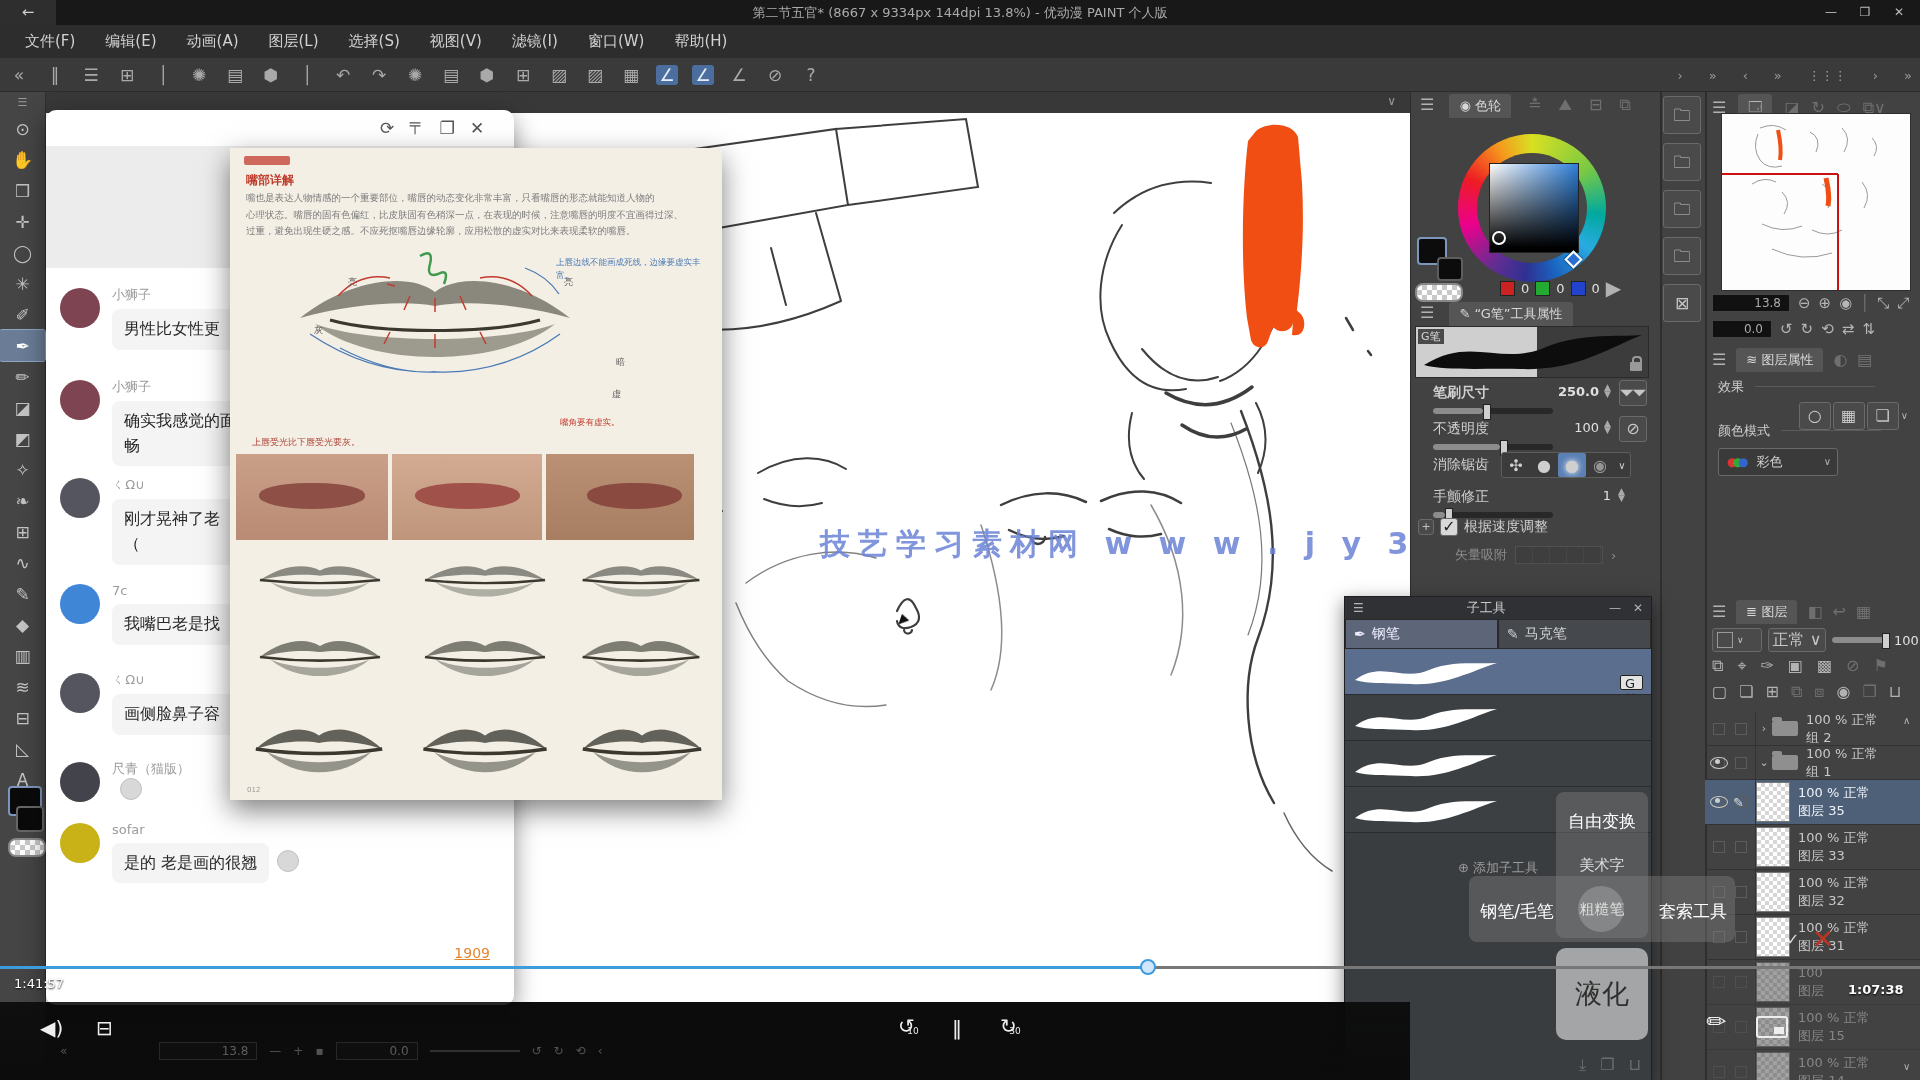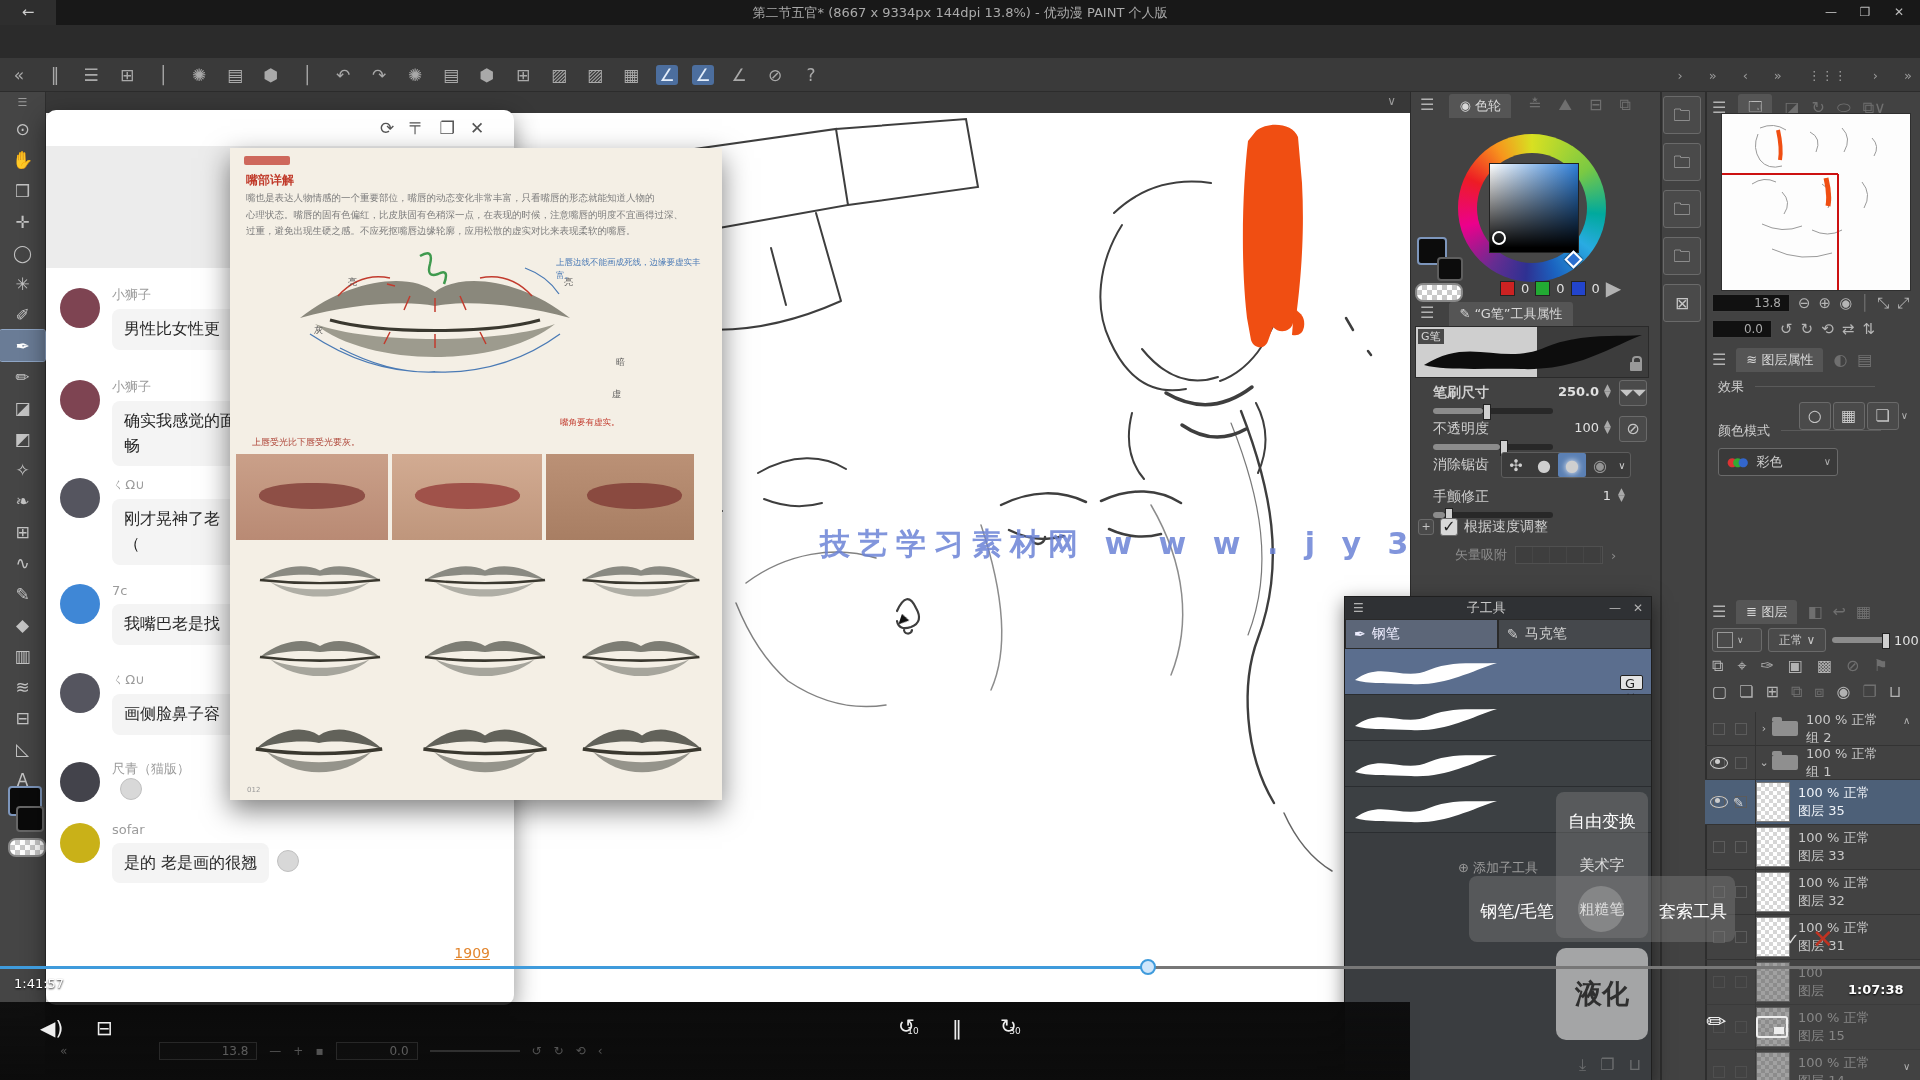--- a/index.html
+++ b/index.html
@@ -130,20 +130,32 @@
   <div id="titlebar" class="abs">
     <div id="apptitle">第二节五官* (8667 x 9334px 144dpi 13.8%) - 优动漫 PAINT 个人版</div>
   </div>
   <div id="backbtn" class="abs">←</div>
   <div class="abs row" style="right:4px;top:0;">
     <span class="winbtn">—</span>
     <span class="winbtn">❐</span>
     <span class="winbtn">✕</span>
   </div>
 
+  <div id="menubar" class="abs">
+
+  <span class="menuitem">文件(F)</span>
+      <span class="menuitem">编辑(E)</span>
+      <span class="menuitem">动画(A)</span>
+      <span class="menuitem">图层(L)</span>
+      <span class="menuitem">选择(S)</span>
+      <span class="menuitem">视图(V)</span>
+      <span class="menuitem">滤镜(I)</span>
+      <span class="menuitem">窗口(W)</span>
+      <span class="menuitem">帮助(H)</span>
+    </div>
 
   <div id="cmdbar" class="abs">
 
   <span class="cmdic">«</span>
       <span class="cmdic">‖</span>
       <span class="cmdic">☰</span>
       <span class="cmdic">⊞</span>
       <span class="cmdic">│</span>
       <span class="cmdic">✺</span>
       <span class="cmdic">▤</span>
@@ -467,21 +479,21 @@
     <span class="panel-tab">≣ <span>图层</span></span>
     <span class="ic dim">◧</span>
     <span class="ic dim">↩</span>
     <span class="ic dim">▦</span>
   </div>
   <div class="abs row" style="left:1712px;top:628px;gap:6px;">
     <span class="pbtn row" style="width:44px;height:22px;padding-left:4px;gap:4px;">
         <span style="width:14px;height:14px;border:1px solid #999;display:inline-block;"></span>
         <span style="font-size:9px;">∨</span>
       </span>
-    <span class="pbtn" style="width:56px;height:22px;line-height:22px;font-size:12px;"><span>正常</span> ∨</span>
+    <span class="pbtn" style="width:56px;height:22px;line-height:22px;font-size:16px;"><span>正常</span> ∨</span>
     <span class="slider" style="width:56px;">
         <i style="width:100%"></i>
         <b style="left:90%"></b>
       </span>
     <span class="val">100</span>
 
   </div>
   <div class="abs row" style="left:1712px;top:658px;gap:14px;">
 
   <span class="ic">⧉</span>
@@ -837,21 +849,21 @@
 
   <div class="abs ovbox" style="left:1556px;top:792px;width:92px;height:146px;"></div>
   <div class="abs ovbox" style="left:1469px;top:876px;width:266px;height:66px;"></div>
   <div class="abs" style="left:1578px;top:886px;width:46px;height:46px;border-radius:50%;background:rgba(170,170,170,.45);"></div>
   <div class="abs ovlabel" style="left:1556px;top:810px;width:92px;">自由变换</div>
   <div class="abs ovdim" style="left:1556px;top:856px;width:92px;">美术字</div>
   <div class="abs ovdim" style="left:1556px;top:900px;width:92px;">粗糙笔</div>
   <div class="abs ovlabel" style="left:1472px;top:900px;width:90px;">钢笔/毛笔</div>
   <div class="abs ovlabel" style="left:1650px;top:900px;width:86px;">套索工具</div>
   <div class="abs" style="left:1556px;top:948px;width:92px;height:92px;background:rgba(205,205,205,.72);border-radius:10px;">
-    <div style="text-align:center;line-height:92px;font-size:27px;color:#2f2f2f;font-weight:bold;">液化</div>
+    <div style="text-align:center;line-height:92px;font-size:27px;color:#2f2f2f;">液化</div>
   </div>
 
   <div id="darkstrip" class="abs"></div>
   <div id="statusbar" class="abs">
     <span style="margin-left:14px;">«</span>
     <span class="sbox" style="width:80px;margin-left:80px;">13.8</span>
     <span>—</span>
     <span>+</span>
     <span>▪</span>
     <span class="sbox" style="width:64px;">0.0</span>

